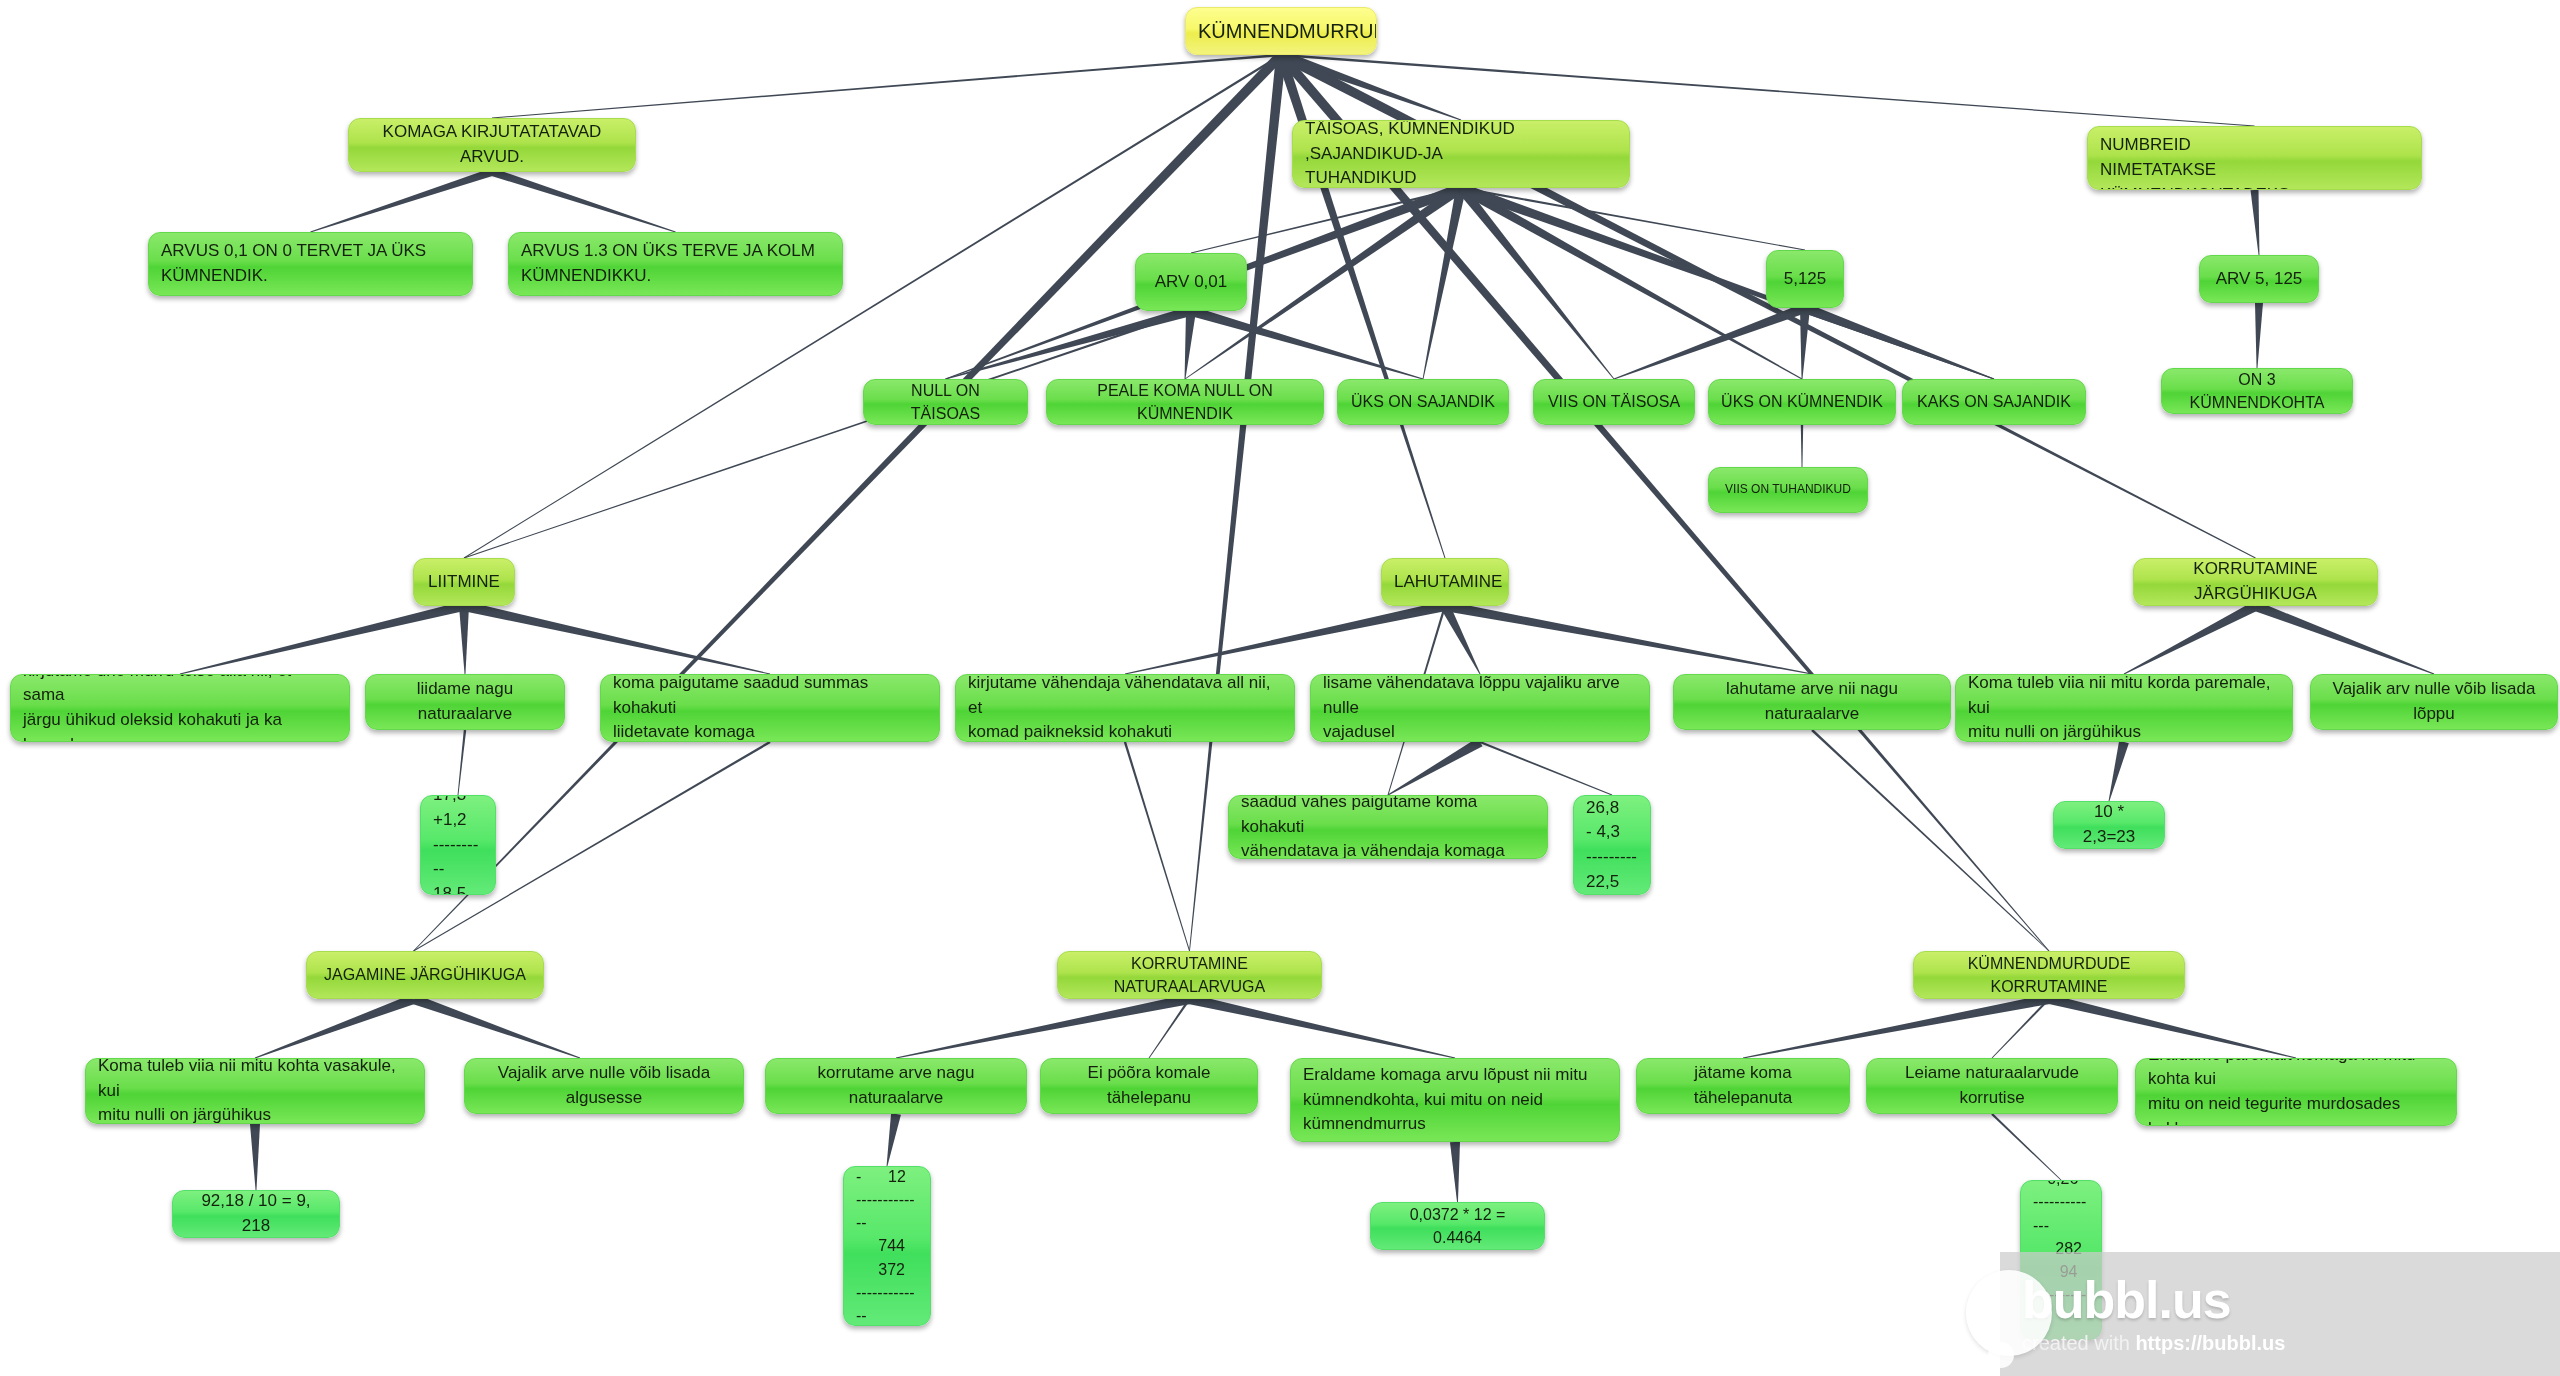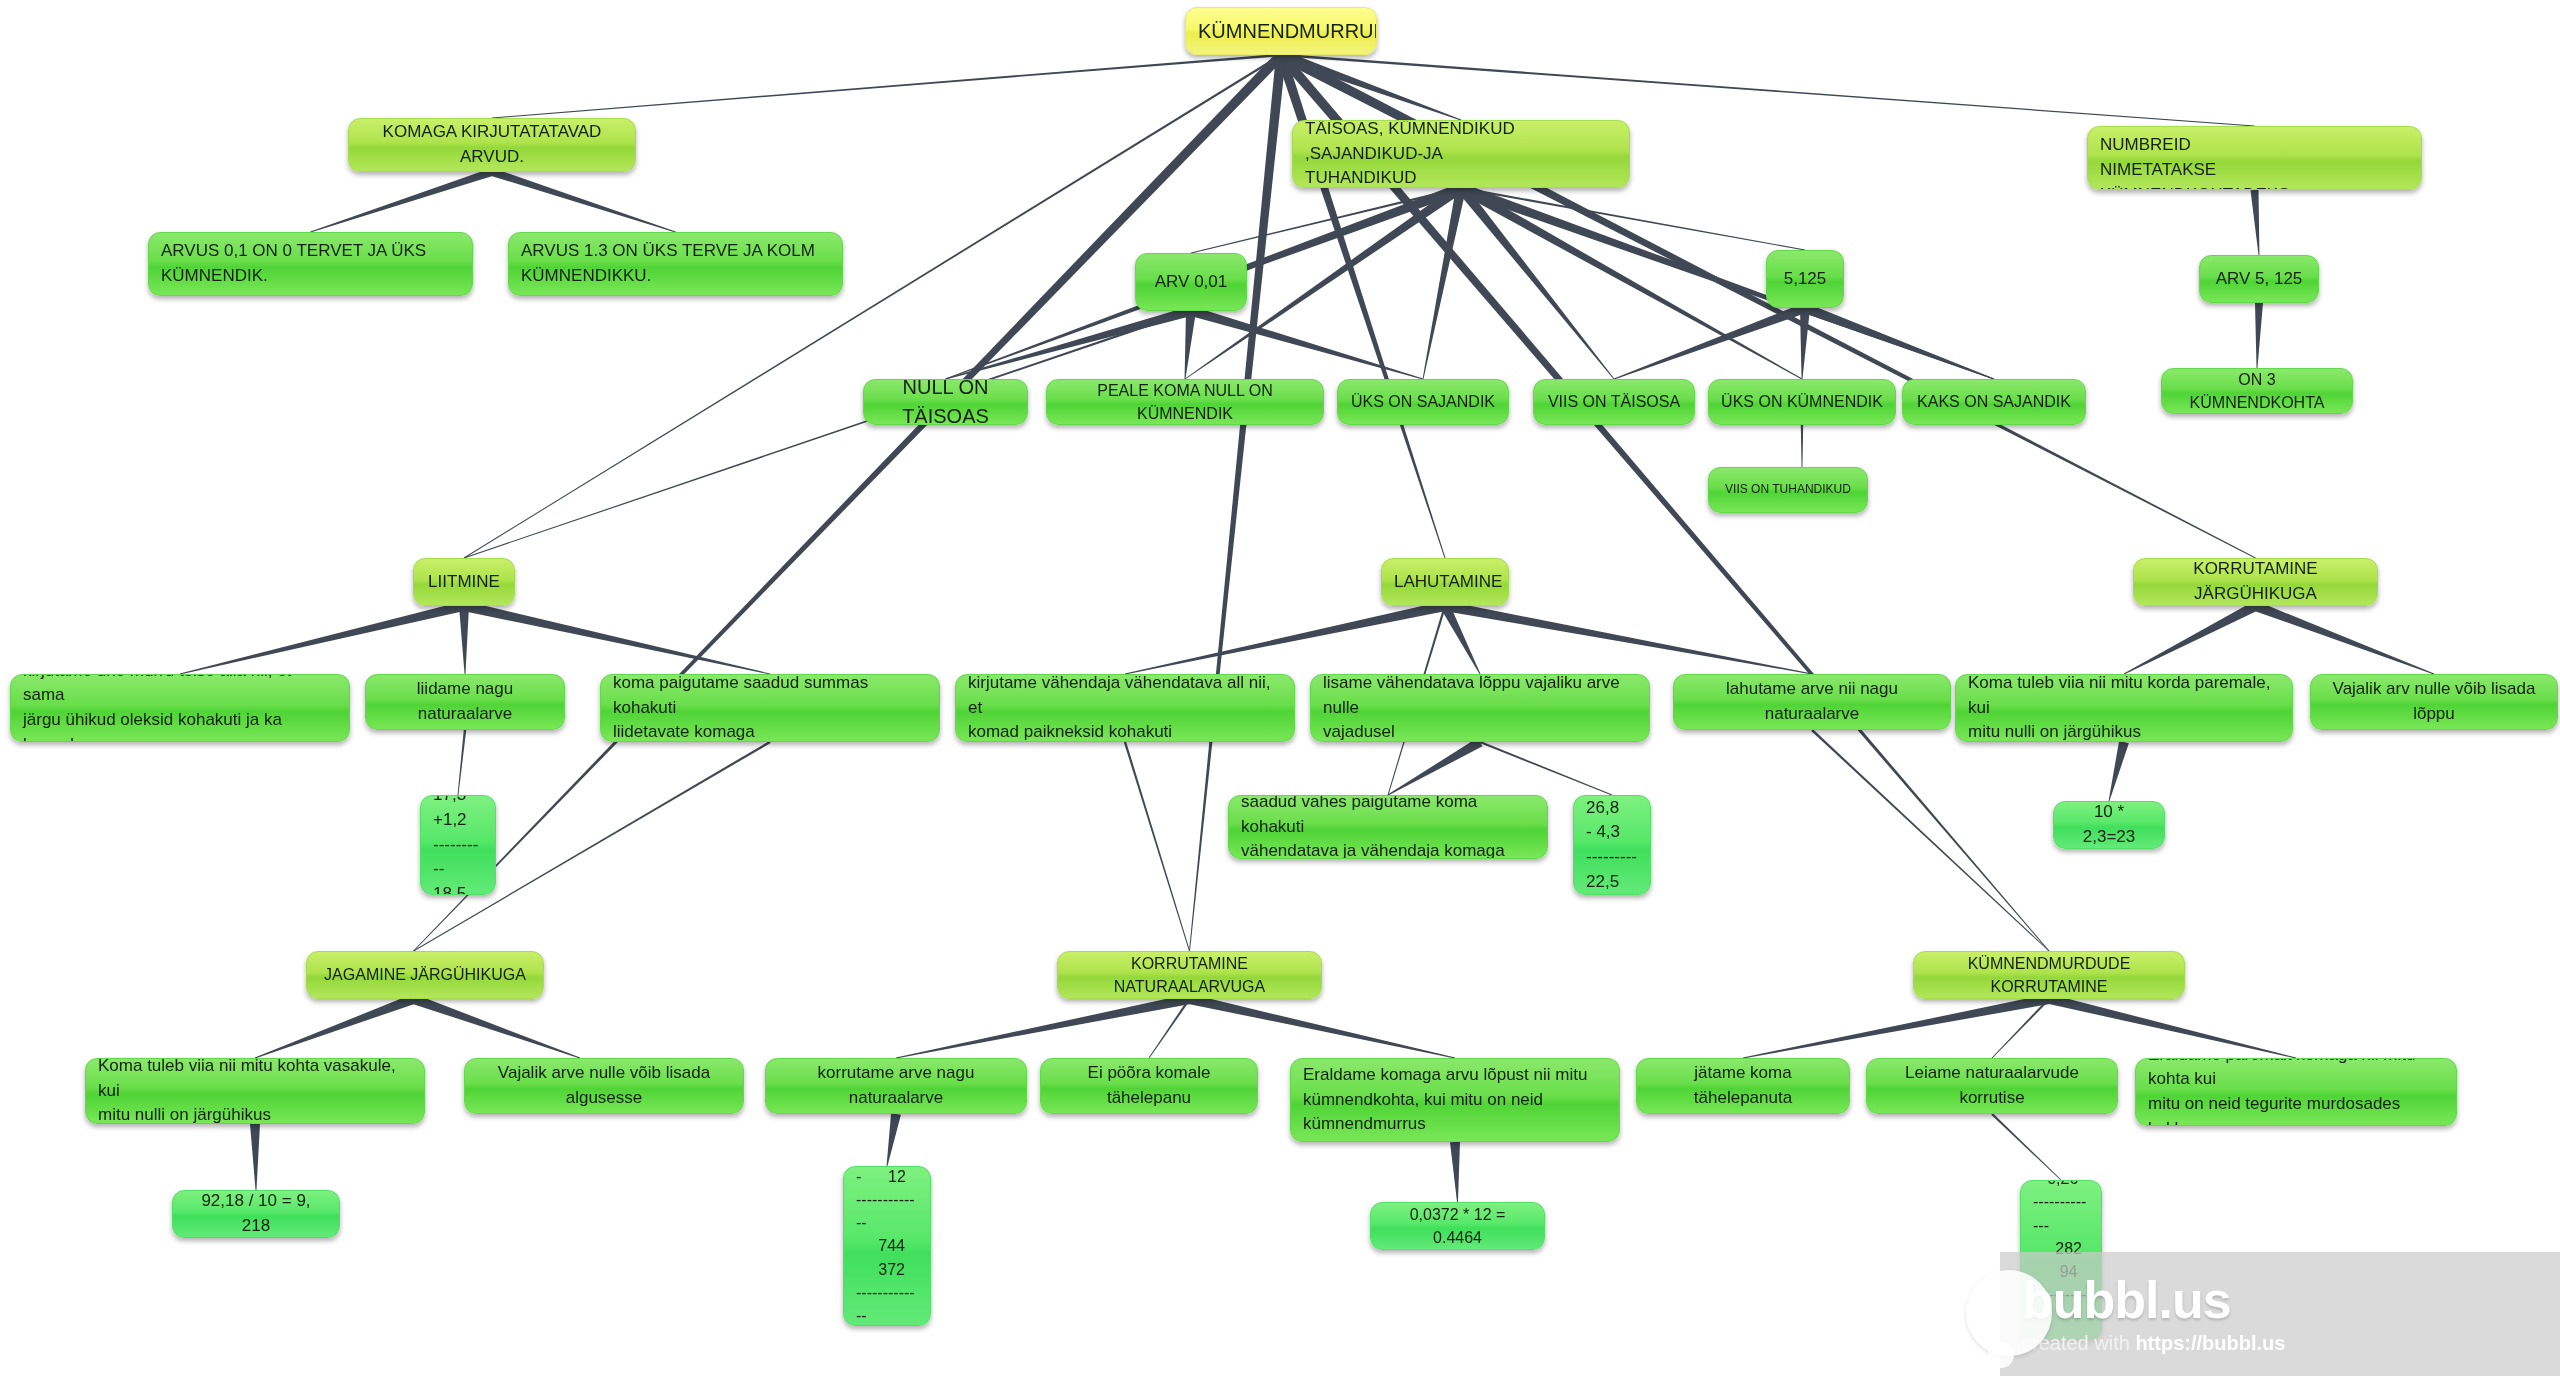--- a/index.html
+++ b/index.html
@@ -158,21 +158,21 @@
       <div class="node n-yg" style="left: 2087px; top: 126px; width: 335px; height: 64px; font-size: 17px;">
         <span class="txt">KÜMNENDMURRU MURDOSA NUMBREID
 NIMETATAKSE KÜMNENDKOHTADEKS.</span>
       </div>
       <div class="node n-green center" style="left: 1135px; top: 253px; width: 112px; height: 58px; font-size: 17px;">
         <span class="txt">ARV 0,01</span>
       </div>
       <div class="node n-green center" style="left: 1766px; top: 250px; width: 78px; height: 58px; font-size: 17px;">
         <span class="txt">5,125</span>
       </div>
-      <div class="node n-green center" style="left: 863px; top: 379px; width: 165px; height: 46px; font-size: 20px; align-items: center;">
+      <div class="node n-green center" style="left: 863px; top: 379px; width: 165px; height: 46px; font-size: 16px; align-items: center;">
         <span class="txt">NULL ON TÄISOAS</span>
       </div>
       <div class="node n-green center" style="left: 1046px; top: 379px; width: 278px; height: 46px; font-size: 16px;">
         <span class="txt">PEALE KOMA NULL ON KÜMNENDIK</span>
       </div>
       <div class="node n-green center" style="left: 1337px; top: 379px; width: 172px; height: 46px; font-size: 16px;">
         <span class="txt">ÜKS ON SAJANDIK</span>
       </div>
       <div class="node n-green center" style="left: 1533px; top: 379px; width: 162px; height: 46px; font-size: 16px;">
         <span class="txt">VIIS ON TÄISOSA</span>

